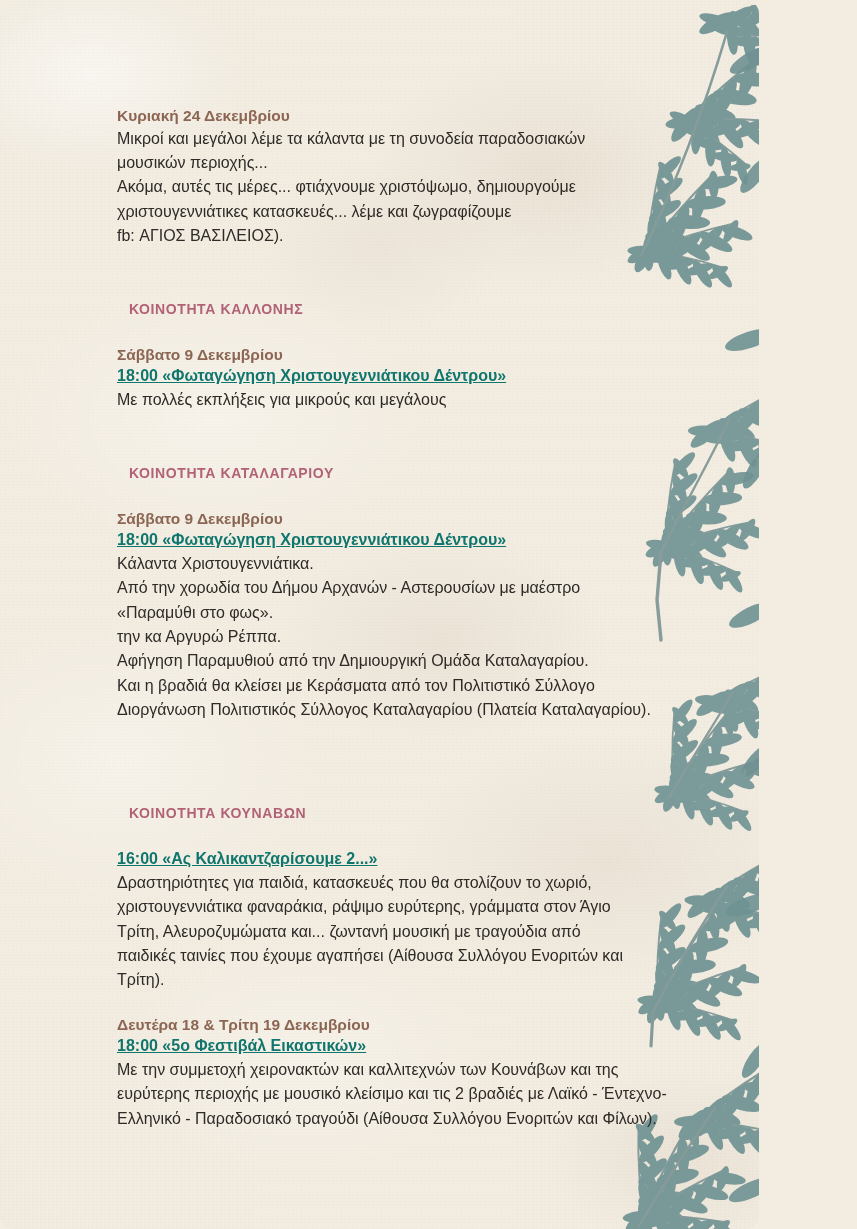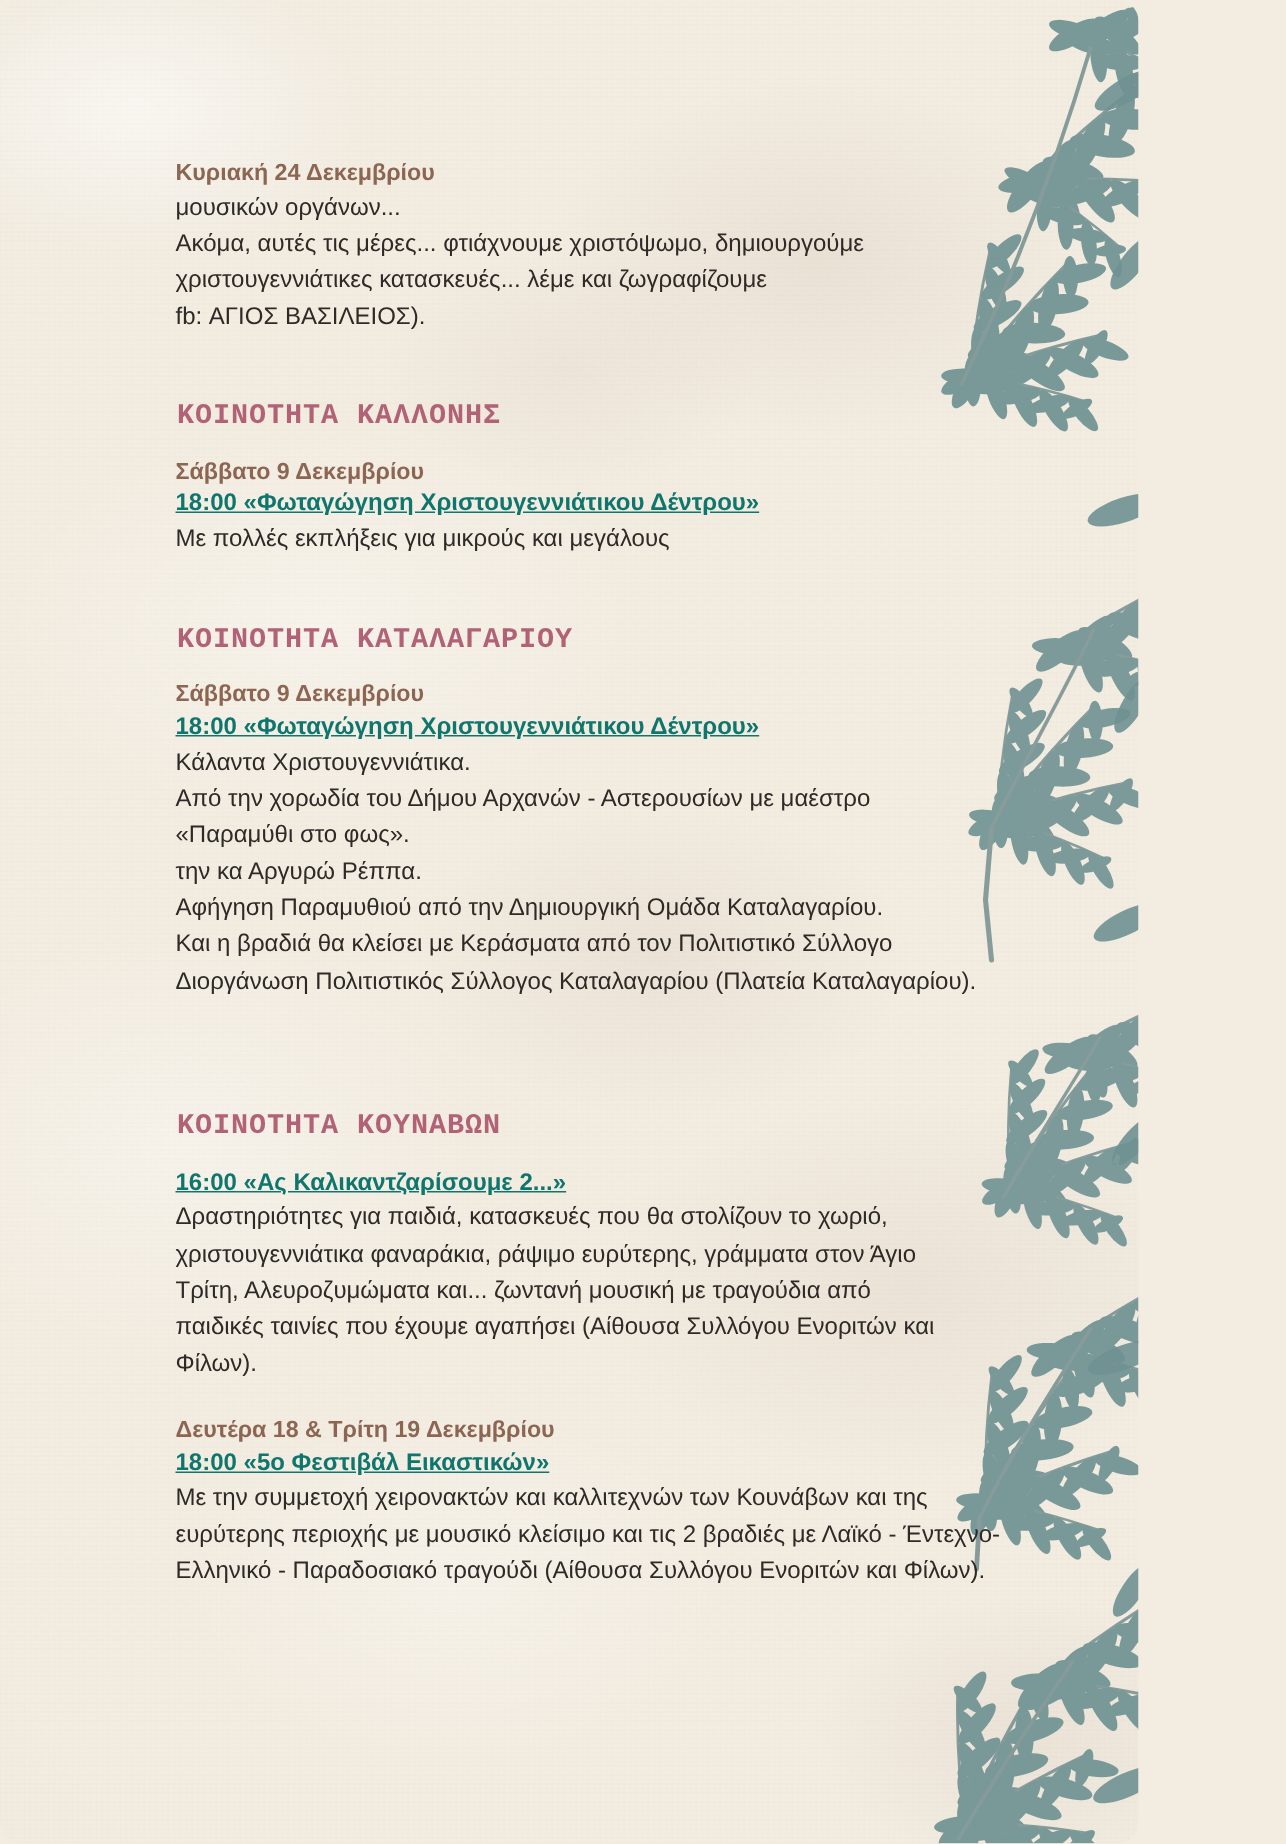--- a/index.html
+++ b/index.html
@@ -78,26 +78,25 @@
     left: 117px;
     top: 106px;
     width: 625px;
   }
 
   .block { margin: 0 0 0 0; }
 
   .community-heading {
     color: #b26276;
     font-weight: 700;
-    font-size: 19px;
+    font-size: 14px;
     letter-spacing: .6px;
     line-height: 1.3;
-    margin: 1px;
+    margin: 12px;
     padding: 0;
-    font-family: Liberation Mono, monospace;
   }
 
   .date-line {
     color: #8c6653;
     font-weight: 700;
     font-size: 15.5px;
     line-height: 1.34;
     margin: 0;
   }
 
@@ -281,21 +280,22 @@
           </g>
       </g>
     </svg>
   </div>
 
   <div class="content">
 
     <div class="block">
       <div>
         <p class="date-line">Κυριακή 24 Δεκεμβρίου</p>
-        <p class="body-line">μουσικών οργάνων...</p>
+        <p class="body-line">Μικροί και μεγάλοι λέμε τα κάλαντα με τη συνοδεία παραδοσιακών</p>
+        <p class="body-line">μουσικών περιοχής...</p>
         <p class="body-line">Ακόμα, αυτές τις  μέρες... φτιάχνουμε χριστόψωμο, δημιουργούμε</p>
         <p class="body-line">χριστουγεννιάτικες κατασκευές... λέμε και ζωγραφίζουμε</p>
         <p class="body-line">fb: ΑΓΙΟΣ ΒΑΣΙΛΕΙΟΣ).</p>
       </div>
     </div>
 
     <div class="sp-section-gap"></div>
 
     <div class="block">
       <h2 class="community-heading">ΚΟΙΝΟΤΗΤΑ ΚΑΛΛΟΝΗΣ</h2>
@@ -330,21 +330,21 @@
     <div class="block">
       <h2 class="community-heading">ΚΟΙΝΟΤΗΤΑ ΚΟΥΝΑΒΩΝ</h2>
       <div class="sp-after-heading"></div>
 
       <div>
         <p class="title-line">16:00 «Ας Καλικαντζαρίσουμε 2...»</p>
         <p class="body-line">Δραστηριότητες για παιδιά, κατασκευές που θα στολίζουν το χωριό,</p>
         <p class="body-line">χριστουγεννιάτικα φαναράκια, ράψιμο ευρύτερης, γράμματα στον Άγιο</p>
         <p class="body-line">Τρίτη, Αλευροζυμώματα και... ζωντανή μουσική με τραγούδια από</p>
         <p class="body-line">παιδικές ταινίες που έχουμε αγαπήσει (Αίθουσα Συλλόγου Ενοριτών και</p>
-        <p class="body-line">Φίλων).</p>
+        <p class="body-line">Τρίτη).</p>
       </div>
 
       <div class="sp-event-gap"></div>
 
       <div>
         <p class="date-line">Δευτέρα 18 &amp; Τρίτη 19 Δεκεμβρίου</p>
         <p class="title-line">18:00 «5ο Φεστιβάλ Εικαστικών»</p>
         <p class="body-line">Με την συμμετοχή χειρονακτών και καλλιτεχνών των Κουνάβων και της</p>
         <p class="body-line">ευρύτερης περιοχής με μουσικό  κλείσιμο και τις 2 βραδιές με Λαϊκό - Έντεχνο-</p>
         <p class="body-line">Ελληνικό - Παραδοσιακό τραγούδι (Αίθουσα Συλλόγου Ενοριτών και Φίλων).</p>

